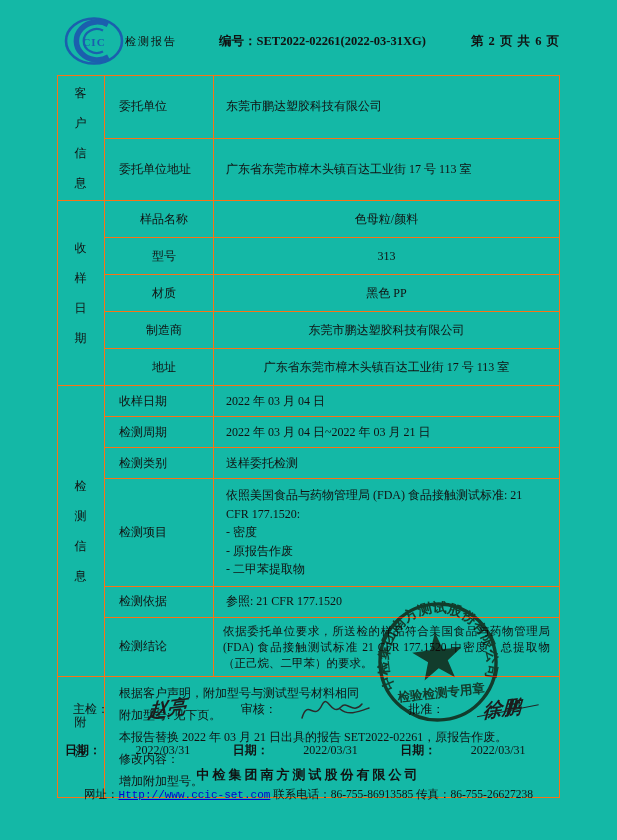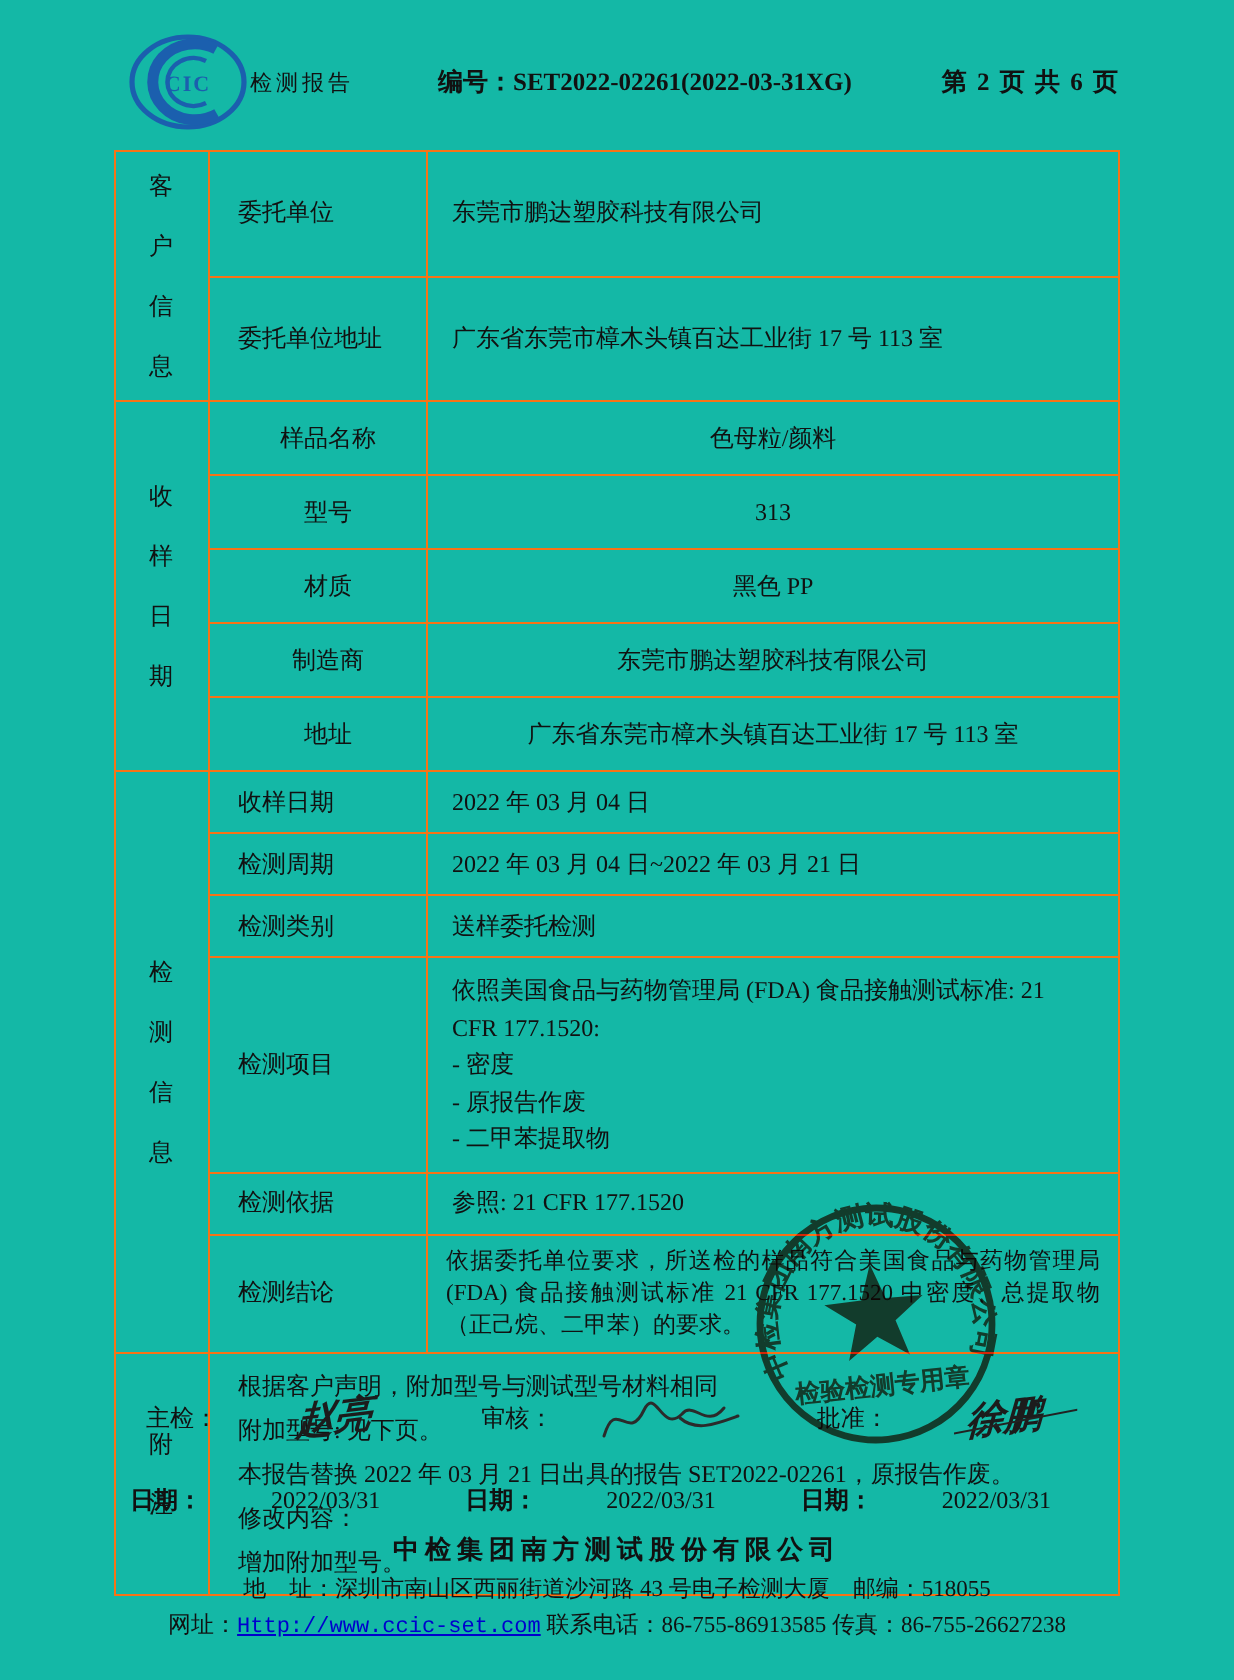--- a/index.html
+++ b/index.html
@@ -197,17 +197,16 @@
     <circle cx="64" cy="64" r="58" fill="none" stroke="#d8402e" stroke-width="3.4"></circle>
     <text font-size="13.2" fill="#d8402e" font-weight="bold" font-family="Liberation Serif, serif">
       <textPath href="#sealArc" startOffset="0" textLength="200" lengthAdjust="spacingAndGlyphs">中检集团南方测试股份有限公司</textPath>
     </text>
     <polygon points="64,34 57.9,51.6 39.3,52 54.1,63.2 48.7,81 64,70.4 79.3,81 73.9,63.2 88.7,52 70.1,51.6" fill="#d8402e"></polygon>
     <text x="64" y="99" text-anchor="middle" font-size="12.5" fill="#d8402e" font-weight="bold" font-family="Liberation Serif, serif">检验检测专用章</text>
   </svg>
 
   <div class="footer">
     <div class="footer-company">中检集团南方测试股份有限公司</div>
-    <div class="footer-line"><span>地　址：</span><span>深圳市南山区西丽街道沙河路 43 号电子检测大厦</span>　<span>邮编：</span><span>518055</span></div>
     <div class="footer-line"><span>网址：</span><a class="footer-link" href="#">Http://www.ccic-set.com</a> <span>联系电话：</span><span>86-755-86913585</span> <span>传真：</span><span>86-755-26627238</span></div>
   </div>
 
 </div>
 
 </body></html>

